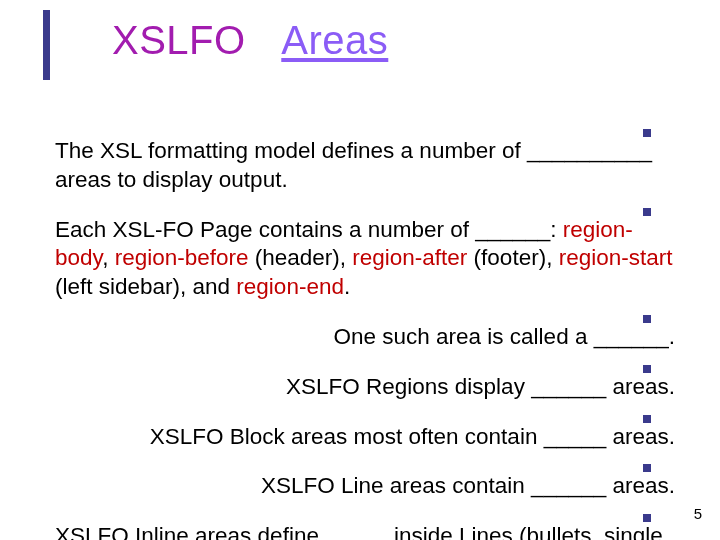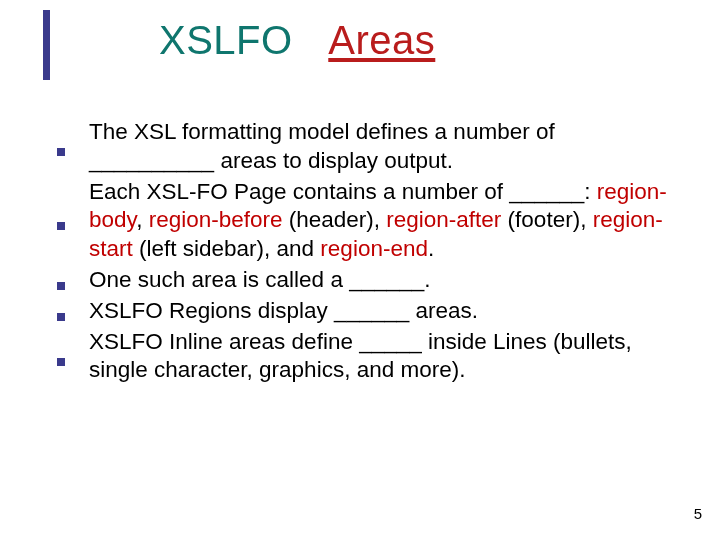--- a/index.html
+++ b/index.html
@@ -27,32 +27,33 @@
   }
   .title {
     position: absolute;
     left: 112px;
     top: 18px;
     font-family: Verdana, Arial, sans-serif;
     font-size: 40px;
     line-height: 1.1;
     letter-spacing: 0.5px;
   }
-  .title .t-black { color: #0f766e; margin-left: 47px; }
-  .title .t-red { color: #b91c1c; text-decoration: underline; text-underline-offset: 4px; margin-left: 24px; }
+  .title .t-black { color: #a21caf; }
+  .title .t-red { color: #8b5cf6; text-decoration: underline; text-underline-offset: 4px; margin-left: 24px; }
   .bullets {
     position: absolute;
     left: 55px;
     top: 118px;
     width: 620px;
   }
   .item {
     display: flex;
-    align-items: center;
+    align-items: flex-end;
     margin-bottom: 2px;
+    flex-direction: column;
   }
   .sq {
     flex: 0 0 auto;
     width: 8px;
     height: 8px;
     background: #3a3a8c;
     margin-top: 11px;
     margin-right: 24px;
     margin-left: 2px;
   }
@@ -96,19 +97,27 @@
     <div class="item">
       <div class="sq"></div>
       <div class="txt">One such area is called a ______.</div>
     </div>
     <div class="item">
       <div class="sq"></div>
       <div class="txt">XSLFO Regions display ______ areas.</div>
     </div>
     <div class="item">
       <div class="sq"></div>
+      <div class="txt">XSLFO Block areas most often contain _____ areas.</div>
+    </div>
+    <div class="item">
+      <div class="sq"></div>
+      <div class="txt">XSLFO Line areas contain ______ areas.</div>
+    </div>
+    <div class="item">
+      <div class="sq"></div>
       <div class="txt">XSLFO Inline areas define _____ inside Lines (bullets, single character, graphics, and more).</div>
     </div>
   </div>
 
   <div class="pagenum">5</div>
 
 </div>
 
 </body></html>

